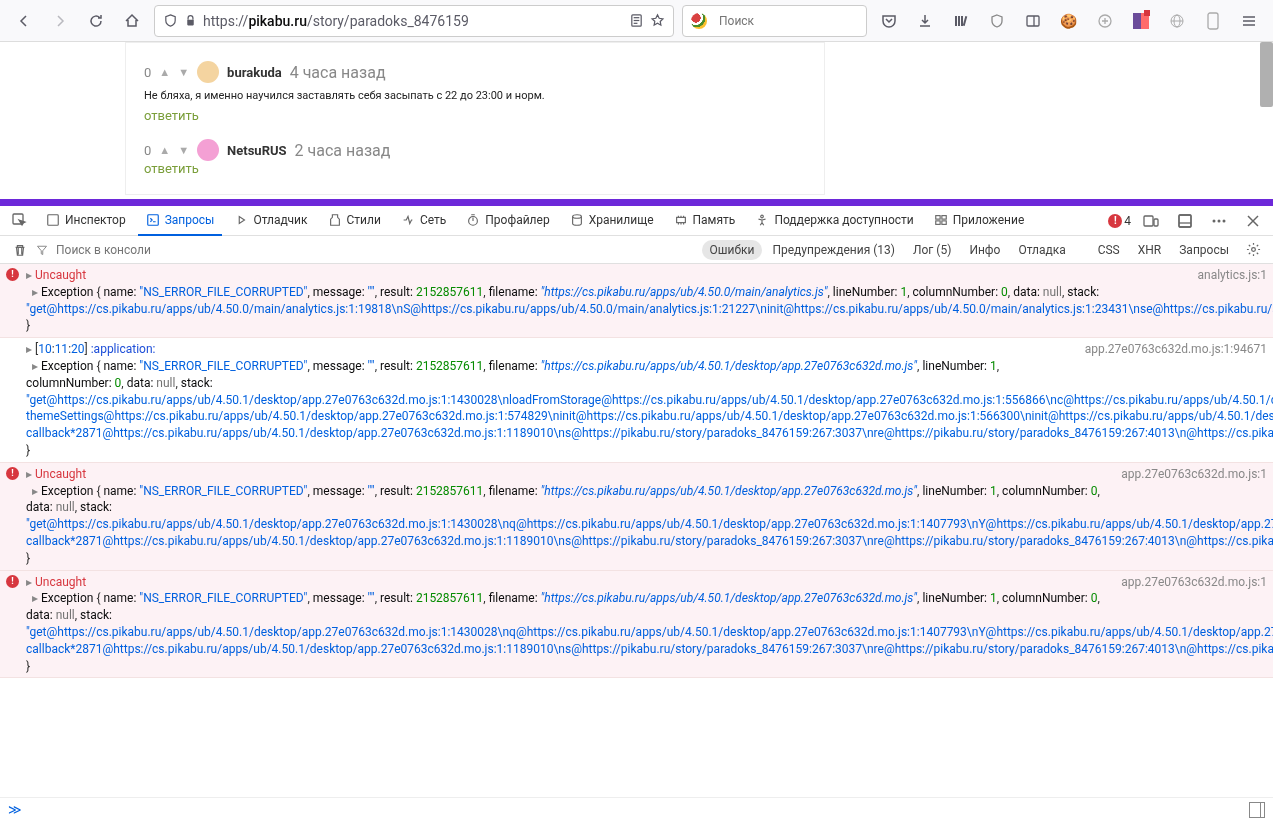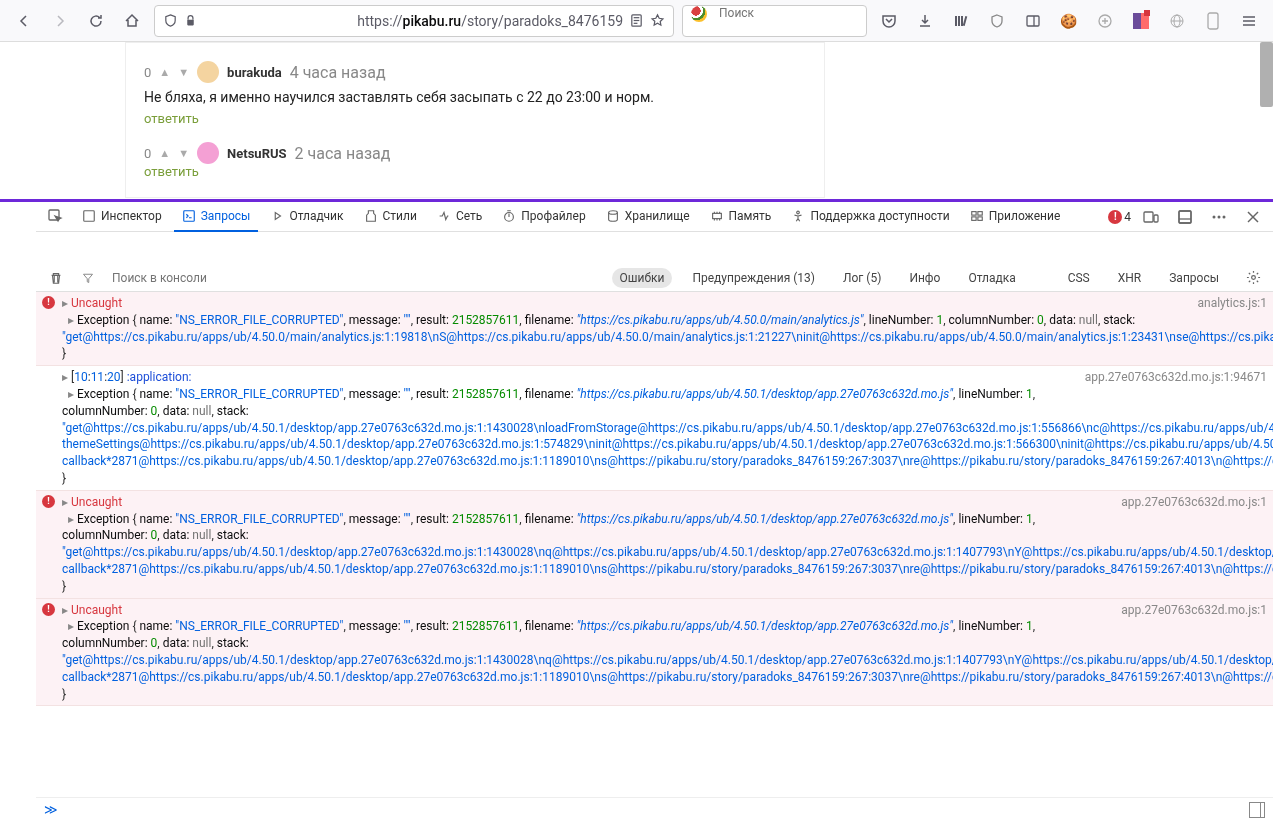--- a/index.html
+++ b/index.html
@@ -1,44 +1,44 @@
 <!DOCTYPE html>
 <html><head>
 <meta charset="utf-8">
 <style>
 * { margin:0; padding:0; box-sizing:border-box; font-family:-apple-system,BlinkMacSystemFont,"Segoe UI",Roboto,sans-serif; }
 body { font-size:13px; color:#0c0c0d; background:#fff; width:1273px; height:821px; overflow:hidden; display:flex; flex-direction:column; }
 .browser-nav { height:42px; display:flex; align-items:center; padding:0 10px; gap:8px; border-bottom:1px solid #ddd; background:#f9f9fb; }
 .nav-btn { width:28px; height:28px; display:flex; align-items:center; justify-content:center; color:#5b5b66; cursor:pointer; border-radius:4px; }
-.url-bar { flex:1; height:32px; border:1px solid #ccc; border-radius:4px; display:flex; align-items:center; padding:0 8px; background:#fff; gap:6px;text-align:right; }
+.url-bar { flex:1; height:32px; border:1px solid #ccc; border-radius:4px; display:flex; align-items:center; padding:0 8px; background:#fff; gap:6px; }
 .url-text { flex:1; color:#5b5b66; font-size:14px; }
 .url-text .bold { color:#0c0c0d; font-weight:500; }
-.search-bar { width:185px; height:32px; border:1px solid #ccc; border-radius:4px; display:flex; align-items:flex-start; padding:0 8px; background:#fff; gap:6px; }
+.search-bar { width:185px; height:32px; border:1px solid #ccc; border-radius:4px; display:flex; align-items:center; padding:0 8px; background:#fff; gap:6px; }
 .search-icon { width:16px; height:16px; background:radial-gradient(circle at 30% 30%,#d94141 30%,#fff 31% 45%,#4c8c2b 46% 60%,#fbc02d 61%); border-radius:50%; }
 .content { flex:0 0 157px; background:#fff; overflow:hidden; position:relative; }
 .comments { width:700px; margin:0 0 0 125px; background:#fff; border:1px solid #eee; padding:10px 18px; }
 .comment { padding:8px 0; }
 .chead { display:flex; align-items:center; gap:8px; font-size:13px; }
 .rating { color:#888; }
 .arrow { color:#aaa; cursor:pointer; font-size:11px; }
 .avatar { width:22px; height:22px; border-radius:50%; background:#f4d4a0; }
 .avatar.b { background:#f4a0d4; }
 .uname { font-weight:bold; color:#333; }
 .ctime { color:#888; font-size:16px; }
-.cbody { margin:6px 0; font-size:14px; color:#222; }
+.cbody { margin:6px 0; font-size:11px; color:#222; }
 .creply { color:#7a9e3a; font-size:13px; cursor:pointer; }
 .scroll-thumb { position:absolute; right:0; top:0; width:13px; height:65px; background:#b0b0b0; border-radius:2px; }
-.devtools { flex:1; display:flex; flex-direction:column; border-top:3px solid #6d28d9; background:#fff; min-height:0;padding-left:36px; }
+.devtools { flex:1; display:flex; flex-direction:column; border-top:7px solid #6d28d9; background:#fff; min-height:0; }
 .dt-toolbar { height:30px; display:flex; align-items:center; border-bottom:1px solid #e0e0e0; padding:0 6px; gap:4px; }
 .dt-tab { height:30px; padding:0 8px; display:flex; align-items:center; gap:5px; font-size:12px; color:#333; cursor:pointer; border-bottom:2px solid transparent; }
 .dt-tab.active { color:#0060df; border-bottom-color:#0060df; }
 .dt-icon { width:14px; height:14px; }
 .err-ico-sm { width:14px; height:14px; background:#d7373f; border-radius:50%; display:flex; align-items:center; justify-content:center; color:#fff; font-size:10px; font-weight:bold; }
 .dt-toolbar .right { margin-left:auto; display:flex; align-items:center; gap:6px; }
-.dt-filter { height:28px; display:flex; align-items:center; border-bottom:1px solid #e0e0e0; padding:0 6px; gap:12px; font-size:12px;margin-top:32px; }
+.dt-filter { height:28px; display:flex; align-items:center; border-bottom:1px solid #e0e0e0; padding:0 6px; gap:2px; font-size:12px; }
 .filter-input { flex:1; border:none; outline:none; font-size:12px; color:#888; margin-left:6px; }
 .filter-tag { padding:3px 8px; cursor:pointer; color:#444; border-radius:2px; }
 .filter-tag.sel { background:#e6e6e6;border-radius:10px; }
 .console-body { flex:1; overflow:auto; font-family:Menlo,Consolas,monospace; font-size:12px; line-height:1.4; }
 .msg { display:flex; padding:3px 6px; border-bottom:1px solid #f3e2e2; position:relative; }
 .msg.err { background:#fdf2f5; }
 .msg-ico { width:14px; flex-shrink:0; margin-right:6px; margin-top:1px; }
 .msg-ico .circ { width:13px; height:13px; background:#d7373f; border-radius:50%; display:flex; align-items:center; justify-content:center; color:#fff; font-size:9px; font-weight:bold; }
 .msg-body { flex:1; min-width:0; }
 .msg-loc { color:#888; margin-left:12px; white-space:nowrap;text-align:right; }

